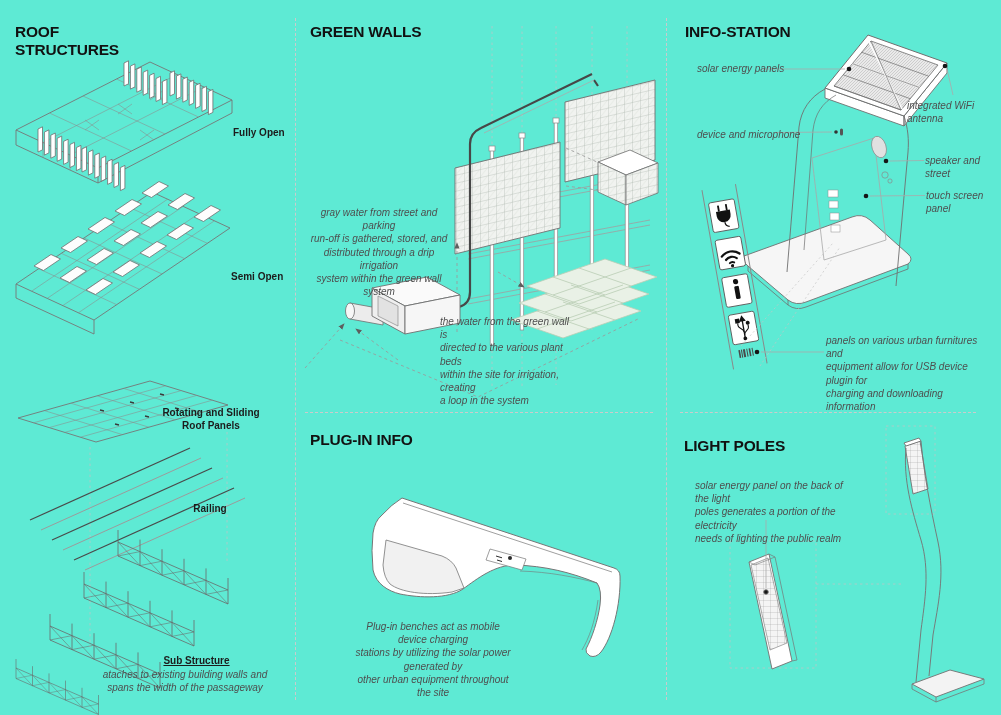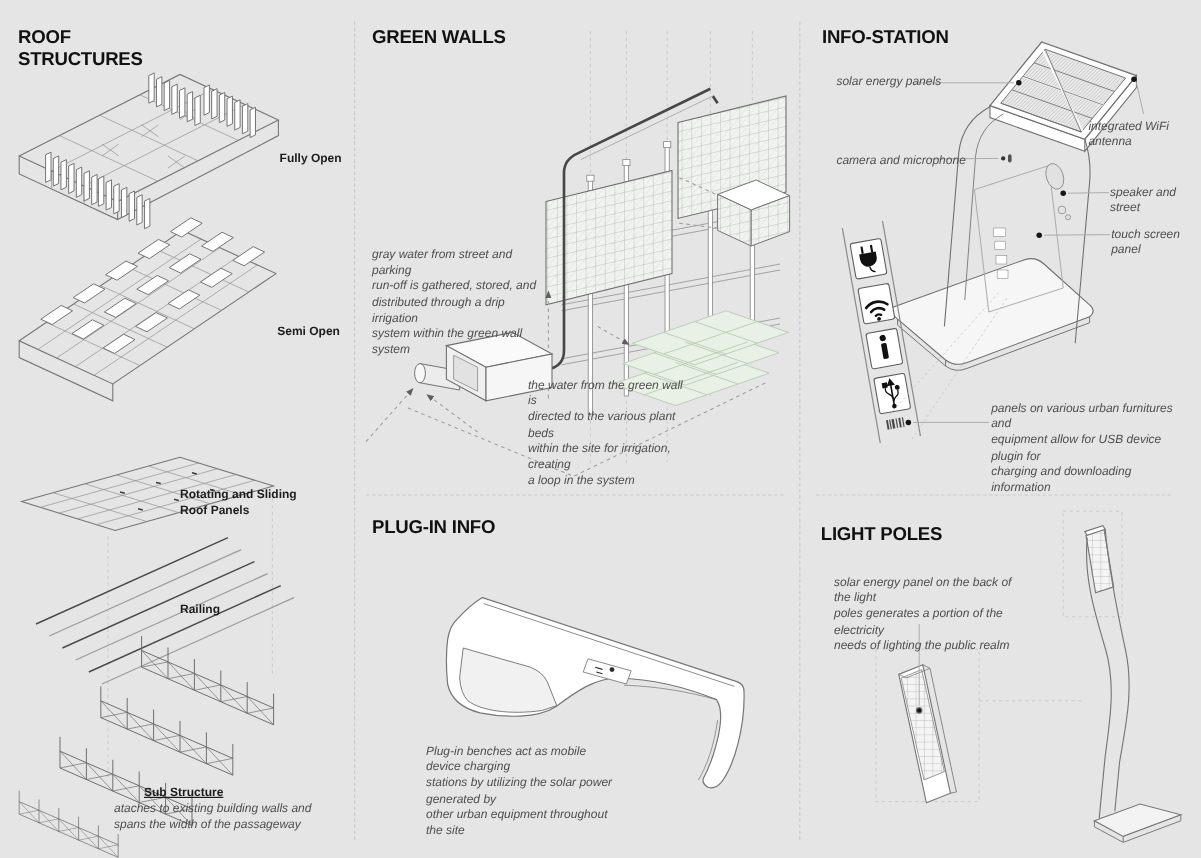--- a/index.html
+++ b/index.html
@@ -1,24 +1,24 @@
 <!DOCTYPE html>
 <html><head>
 <meta charset="utf-8">
 <style>
   html,body{margin:0;padding:0;background:#ffffff;}
-  .page{position:relative;width:1001px;height:715px;background:#e5e5e5;overflow:hidden;
+  .page{position:relative;width:1001px;height:715px;background:#5eead4;overflow:hidden;
         font-family:"Liberation Sans",sans-serif;color:#1a1a1a;}
   .divider-v{position:absolute;width:0;border-left:1px dashed #cbcbcb;}
   .divider-h{position:absolute;height:0;border-top:1px dashed #cbcbcb;}
   .sec-title{position:absolute;font-size:15.5px;font-weight:bold;letter-spacing:-0.2px;
              line-height:1.18;color:#111;white-space:pre-line;}
   .blabel{position:absolute;font-size:10px;font-weight:bold;color:#1c1c1c;line-height:1.25;white-space:pre-line;}
   .note{position:absolute;font-size:10px;color:#4e4e4e;line-height:1.32;white-space:pre-line;font-style:italic;}
-  .ra{text-align:left;}
+  .ra{text-align:center;}
   svg{position:absolute;left:0;top:0;}
   .ln{stroke:#767676;fill:none;stroke-width:0.9;}
   .lnt{stroke:#8c8c8c;fill:none;stroke-width:0.55;}
   .dash{stroke:#9a9a9a;stroke-dasharray:3,3;fill:none;stroke-width:0.85;}
   .guide{stroke:#c4c4c4;stroke-dasharray:2.5,3;fill:none;stroke-width:0.7;}
   .leader{stroke:#a9a9a9;fill:none;stroke-width:0.8;}
   .dot{fill:#161616;}
 </style>
 </head>
 <body>
@@ -336,21 +336,21 @@
 distributed through a drip irrigation
 system within the green wall system</div>
   <div class="note" style="left:440px;top:315px;width:135px;">the water from the green wall is
 directed to the various plant beds
 within the site for irrigation, creating
 a loop in the system</div>
 
   <div class="sec-title" style="left:685px;top:23px;">INFO-STATION</div>
   <div class="note" style="left:697px;top:62px;">solar energy panels</div>
   <div class="note" style="left:907px;top:99px;">integrated WiFi antenna</div>
-  <div class="note" style="left:697px;top:128px;">camera and microphone</div>
+  <div class="note" style="left:697px;top:128px;">device and microphone</div>
   <div class="note" style="left:925px;top:154px;">speaker and street</div>
   <div class="note" style="left:926px;top:189px;">touch screen panel</div>
   <div class="note" style="left:826px;top:334px;width:160px;">panels on various urban furnitures and
 equipment allow for USB device plugin for
 charging and downloading information</div>
 
   <div class="sec-title" style="left:310px;top:431px;">PLUG-IN INFO</div>
   <div class="note ra" style="left:355px;top:620px;width:156px;">Plug-in benches act as mobile device charging
 stations by utilizing the solar power generated by
 other urban equipment throughout the site</div>

